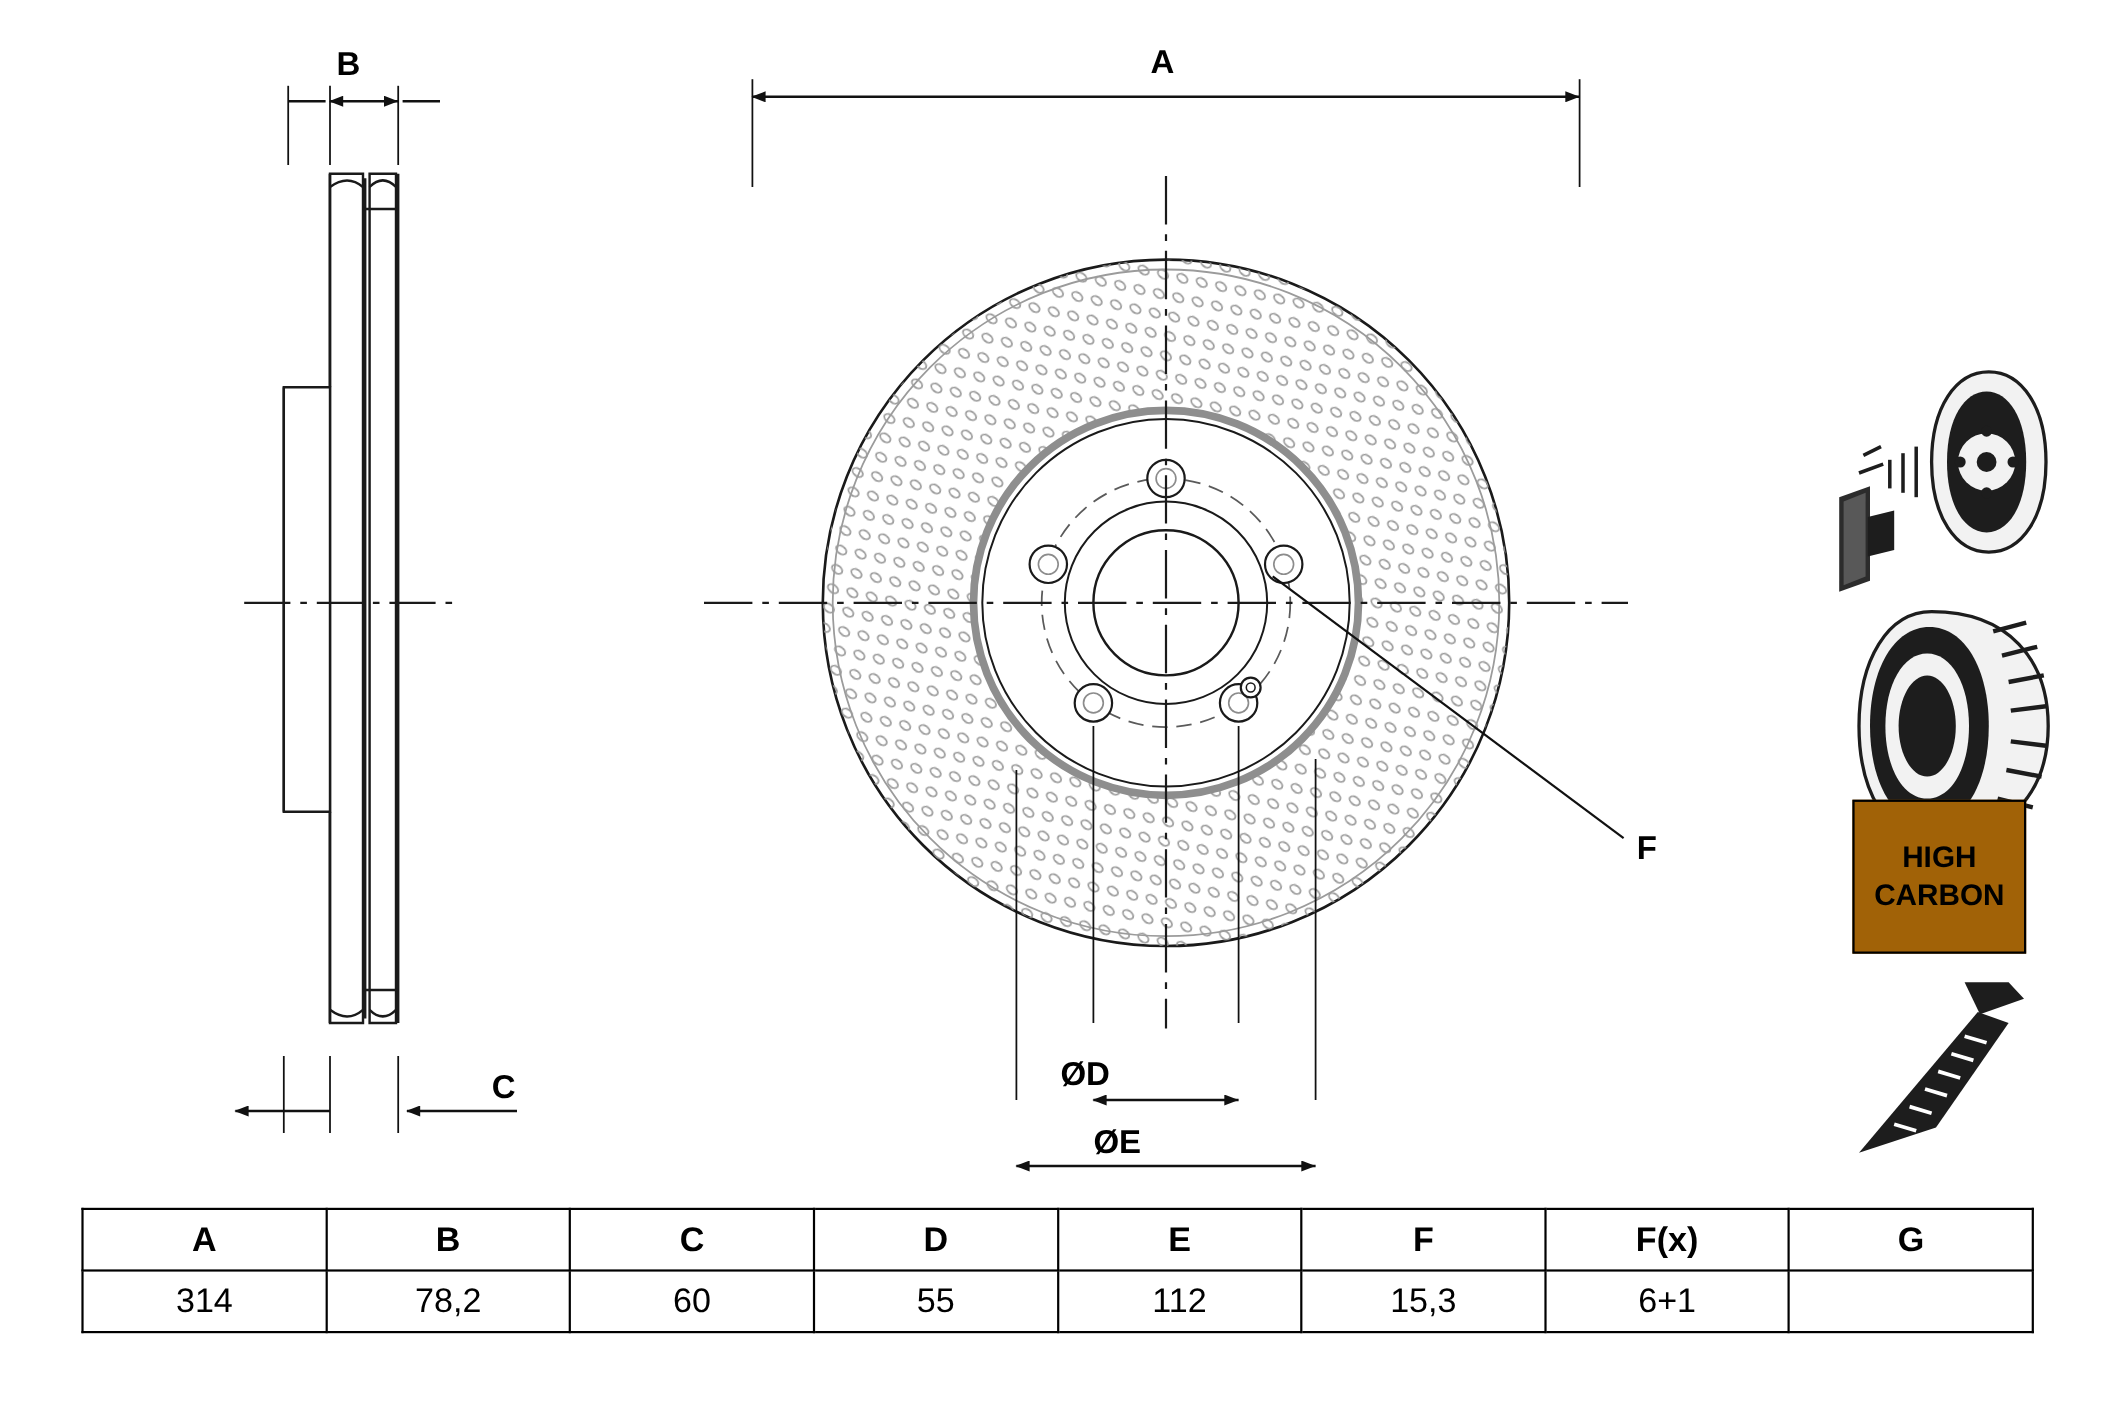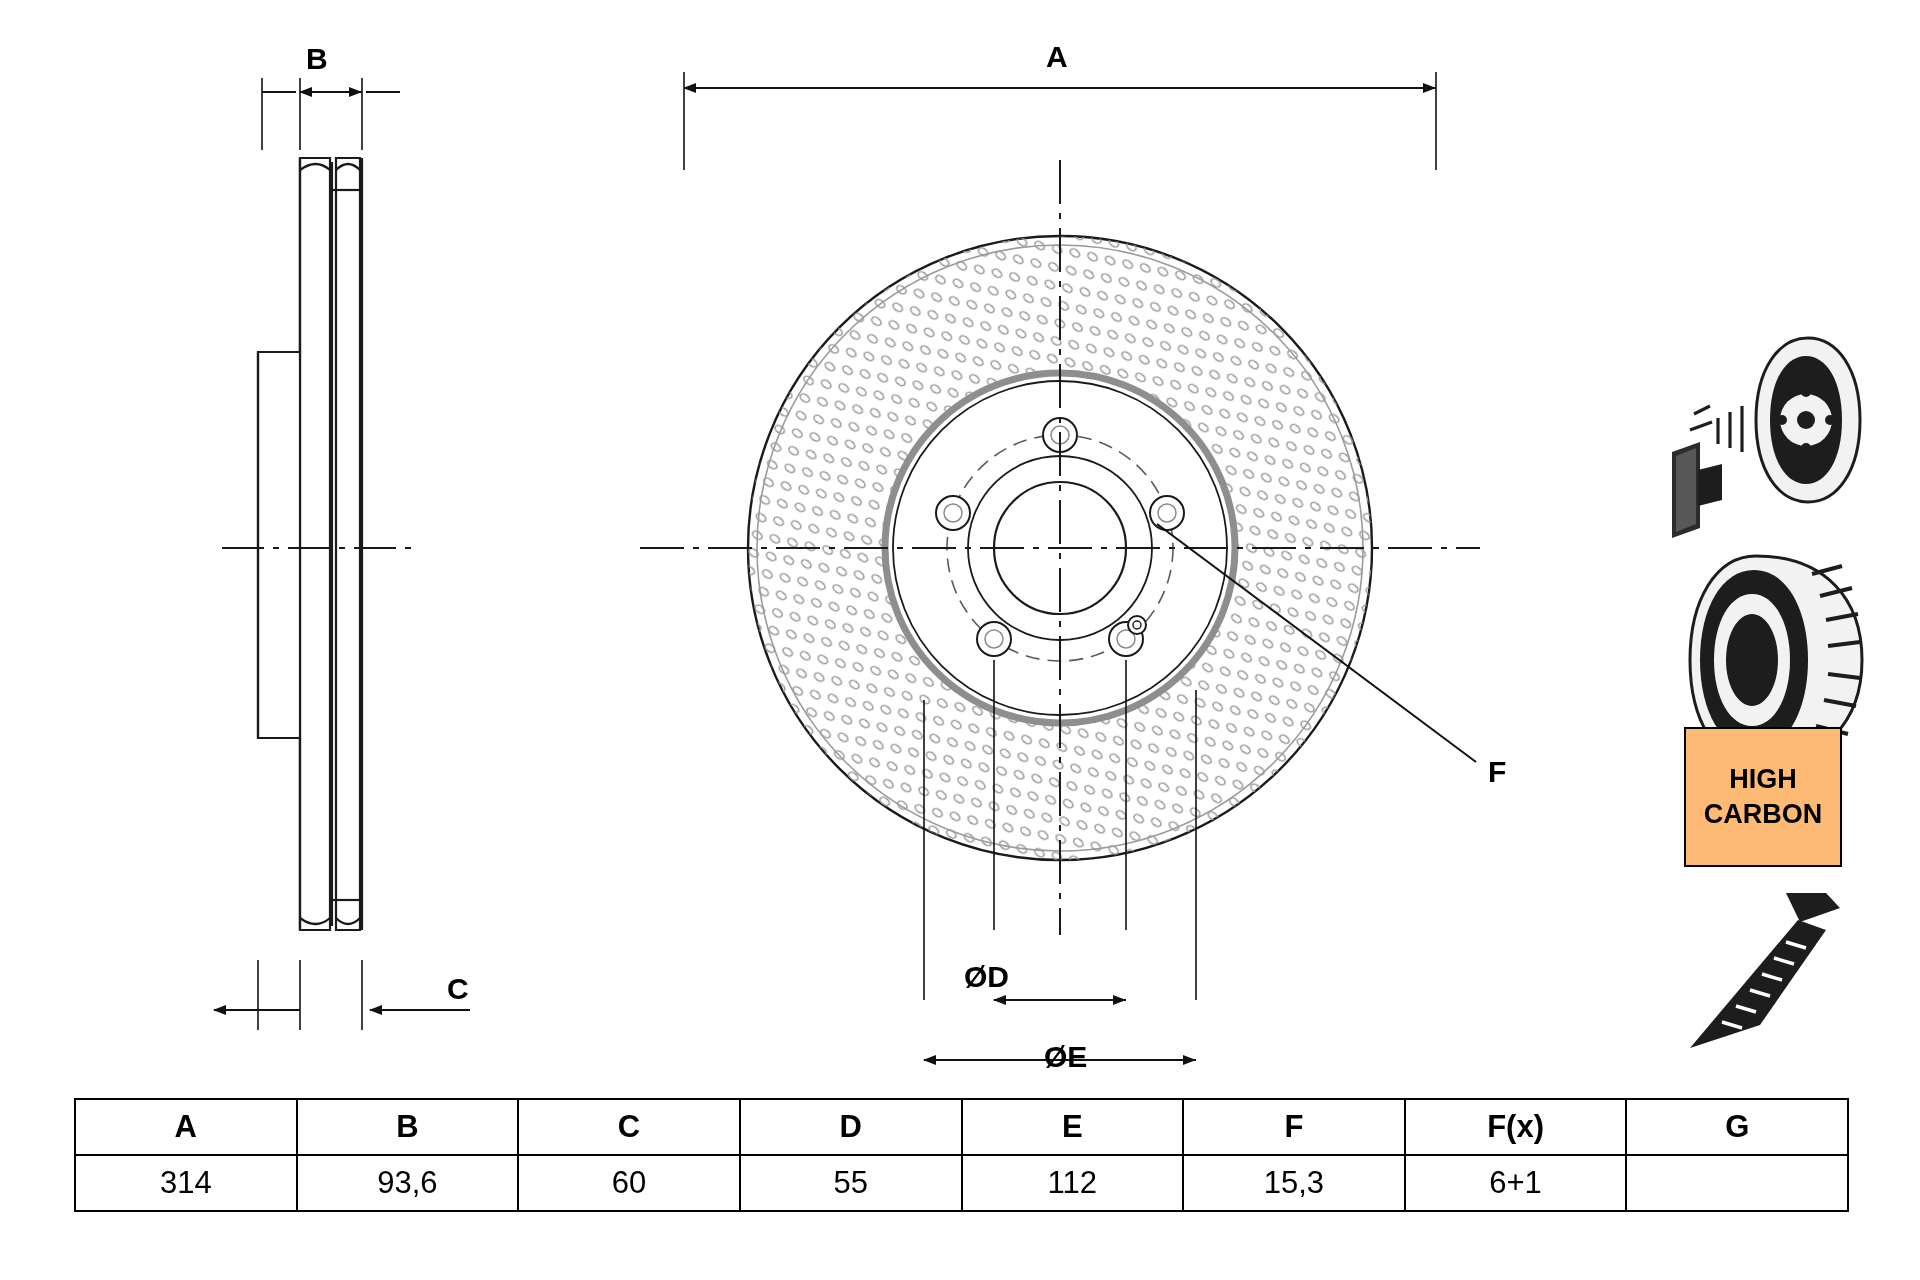--- a/index.html
+++ b/index.html
@@ -63,21 +63,21 @@
     left: 1684px;
     top: 727px;
     width: 158px;
     height: 140px;
     border: 2px solid #000;
     box-sizing: border-box;
     display: flex;
     flex-direction: column;
     align-items: center;
     justify-content: center;
-    background: #fdba74;
+    background: #a16207;
   }
   .hc-box span {
     font-family: "Liberation Sans", sans-serif;
     font-size: 27px;
     font-weight: 700;
     line-height: 1.28;
     color: #000;
     text-align: center;
   }
 </style>
@@ -261,21 +261,21 @@
       </g>
     </g>
   </g>
 </svg>
 </div>
 
 <div class="lbl" style="left:306px; top:42px;">B</div>
 <div class="lbl" style="left:447px; top:972px;">C</div>
 <div class="lbl" style="left:1046px; top:40px;">A</div>
 <div class="lbl" style="left:964px; top:960px;">ØD</div>
-<div class="lbl" style="left:1044px; top:1022px;margin-top:18px;">ØE</div>
+<div class="lbl" style="left:994px; top:1022px;">ØE</div>
 <div class="lbl" style="left:1488px; top:755px;">F</div>
 
 <div class="hc-box">
   <span>HIGH</span>
   <span>CARBON</span>
 </div>
 
 <table class="dim-table">
   <tbody>
       <tr class="head">
@@ -283,21 +283,21 @@
     <td>B</td>
     <td>C</td>
     <td>D</td>
     <td>E</td>
     <td>F</td>
     <td>F(x)</td>
     <td>G</td>
   </tr>
   <tr class="vals">
     <td>314</td>
-    <td>93,6</td>
+    <td>78,2</td>
     <td>60</td>
     <td>55</td>
     <td>112</td>
     <td>15,3</td>
     <td>6+1</td>
     <td></td>
   </tr>
 </tbody>
   </table>
 

